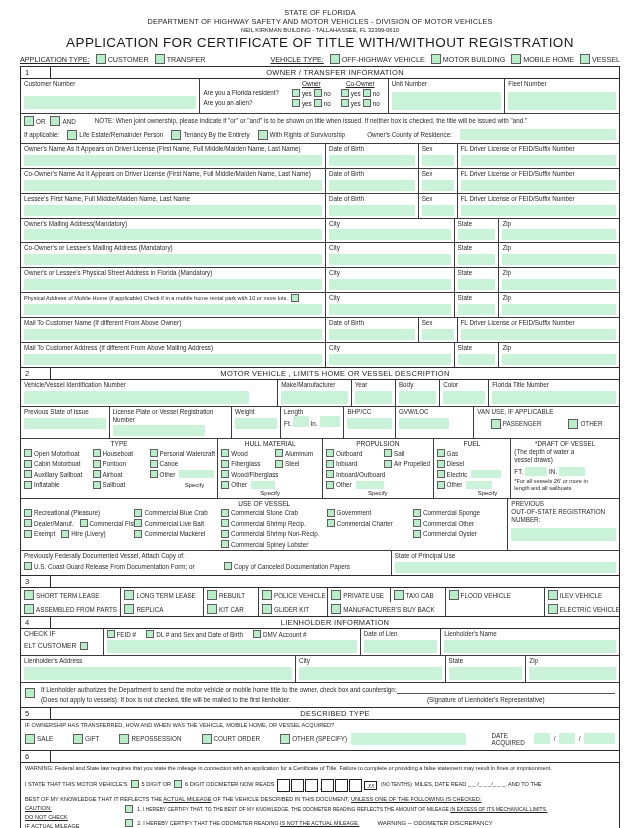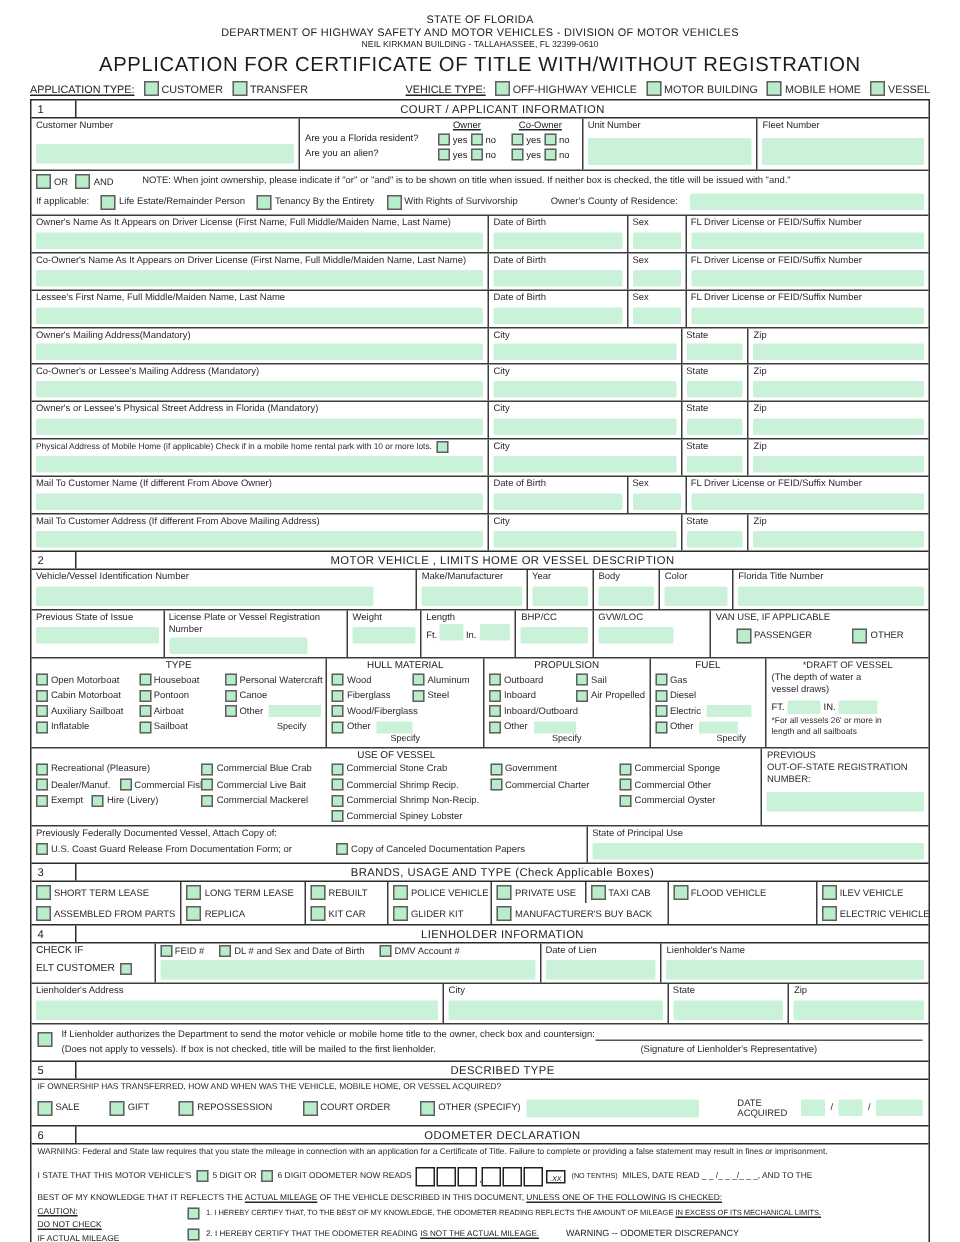--- a/index.html
+++ b/index.html
@@ -86,21 +86,21 @@
     <span class="cbi">
         <i class="cb big"></i>
         <span class="ol" style="font-size:7.2px">VESSEL</span>
       </span>
   </div>
 
   <div class="box">
 
     <div class="sech">
       <div class="secnum">1</div>
-      <div class="sectitle">COURT / APPLICANT INFORMATION</div>
+      <div class="sectitle">OWNER / TRANSFER INFORMATION</div>
     </div>
 
     <div class="r" style="min-height:34px">
       <div class="c" style="width:30%">
         <div class="lbl">Customer Number</div>
         <div class="inp tall" style="margin-top:8px"></div>
       </div>
       <div class="c" style="width:31.5%">
         <div class="qgrid">
             <span class="qc"></span>
@@ -709,21 +709,20 @@
         </div>
       </div>
       <div class="c last" style="width:38%">
         <div class="lbl">State of Principal Use</div>
         <div class="inp"></div>
       </div>
     </div>
 
     <div class="sech">
       <div class="secnum">3</div>
-      <div class="sectitle">BRANDS, USAGE AND TYPE (Check Applicable Boxes)</div>
     </div>
     <div class="brgrid">
       <div class="brc">
           <span class="cbi">
             <i class="cb big"></i>
             <span class="ol">SHORT TERM LEASE</span>
           </span>
         </div>
       <div class="brc">
           <span class="cbi">
@@ -908,21 +907,20 @@
         <span class="inp" style="width:20px;margin-top:0;height:11px"></span>
           <span class="ol">/</span>
         <span class="inp" style="width:20px;margin-top:0;height:11px"></span>
           <span class="ol">/</span>
         <span class="inp" style="width:40px;margin-top:0;height:11px"></span>
       </div>
     </div>
 
     <div class="sech">
       <div class="secnum">6</div>
-      <div class="sectitle">ODOMETER DECLARATION</div>
     </div>
     <div style="padding:2px 4px 3px 4px">
       <div class="lbl-sm">WARNING: Federal and State law requires that you state the mileage in connection with an application for a Certificate of Title. Failure to complete or providing a false statement may result in fines or imprisonment.</div>
       <div style="display:flex;align-items:center;gap:3px;margin-top:4px;flex-wrap:nowrap">
         <span class="tiny">I STATE THAT THIS MOTOR VEHICLE'S</span>
         <i class="cb"></i>
           <span class="tiny">5 DIGIT OR</span>
         <i class="cb"></i>
           <span class="tiny">6 DIGIT ODOMETER NOW READS</span>
         <span><i class="obox"></i><i class="obox"></i><i class="obox"></i><span class="tiny">,</span><i class="obox"></i><i class="obox"></i><i class="obox"></i><i class="obox xs">.XX</i></span>

